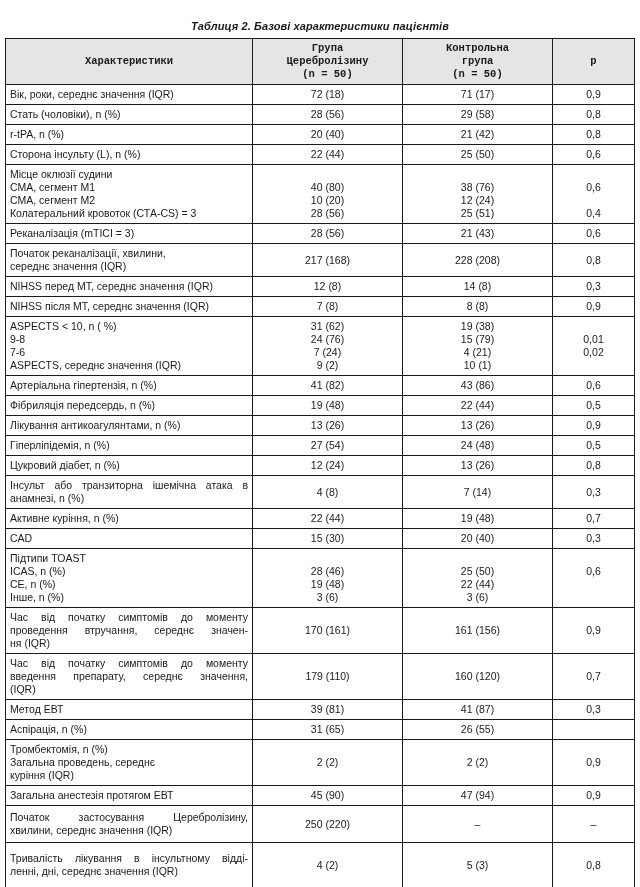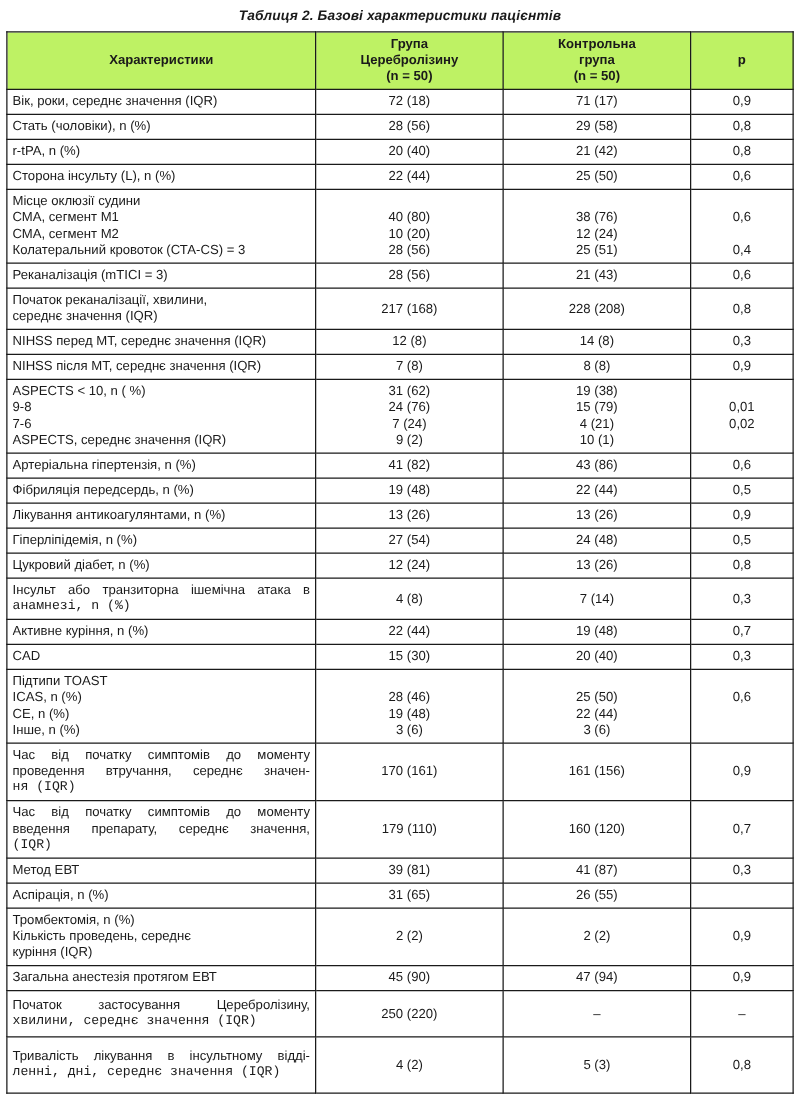--- a/index.html
+++ b/index.html
@@ -10,21 +10,21 @@
   }
   body {
     font-family: "Liberation Sans", sans-serif;
     color: #1a1a1a;
     -webkit-font-smoothing: antialiased;
   }
   .page {
     width: 640px;
     height: 887px;
     box-sizing: border-box;
-    padding: 4px 5px 0 5px;
+    padding: 17px 5px 0 5px;
     overflow: hidden;
   }
   .table-title {
     text-align: center;
     font-weight: bold;
     font-style: italic;
     font-size: 11px;
     line-height: 14px;
     padding: 2px 0 5px 0;
     letter-spacing: 0.1px;
@@ -36,40 +36,40 @@
     border: 1.5px solid #1a1a1a;
   }
   table.chars th, table.chars td {
     border: 1px solid #1a1a1a;
     padding: 3px 4px;
     vertical-align: middle;
     font-size: 10.5px;
     box-sizing: border-box;
   }
   table.chars th {
-    background: #bef264;
+    background: #e5e5e5;
     font-weight: bold;
     text-align: center;
+    font-family: Liberation Mono, monospace;
   }
   td.val { text-align: center; }
   td.lbl { text-align: left; }
   .line {
     line-height: 13px;
     min-height: 13px;
     white-space: nowrap;
     overflow: hidden;
   }
   th .line { white-space: normal; }
   td.justify .line {
     text-align: justify;
     text-align-last: justify;
   }
   td.justify .line:last-child {
     text-align-last: left;
-    font-family: Liberation Mono, monospace;
   }
   tr.tall td { padding-top: 9px; padding-bottom: 9px; }
   tr.pad2 td { padding-top: 5px; padding-bottom: 5px; }
 </style>
 </head>
 <body>
 
 <div class="page">
   <div class="table-title">Таблиця 2. Базові характеристики пацієнтів</div>
   <table class="chars">
@@ -460,21 +460,21 @@
           <td class="val">
             <div class="line">26 (55)</div>
           </td>
           <td class="val">
             <div class="line">&nbsp;</div>
           </td>
         </tr>
         <tr>
           <td class="lbl">
             <div class="line">Тромбектомія, n (%)</div>
-            <div class="line">Кількість проведень, середнє</div>
+            <div class="line">Загальна проведень, середнє</div>
             <div class="line">куріння (IQR)</div>
           </td>
           <td class="val">
             <div class="line">2 (2)</div>
           </td>
           <td class="val">
             <div class="line">2 (2)</div>
           </td>
           <td class="val">
             <div class="line">0,9</div>

